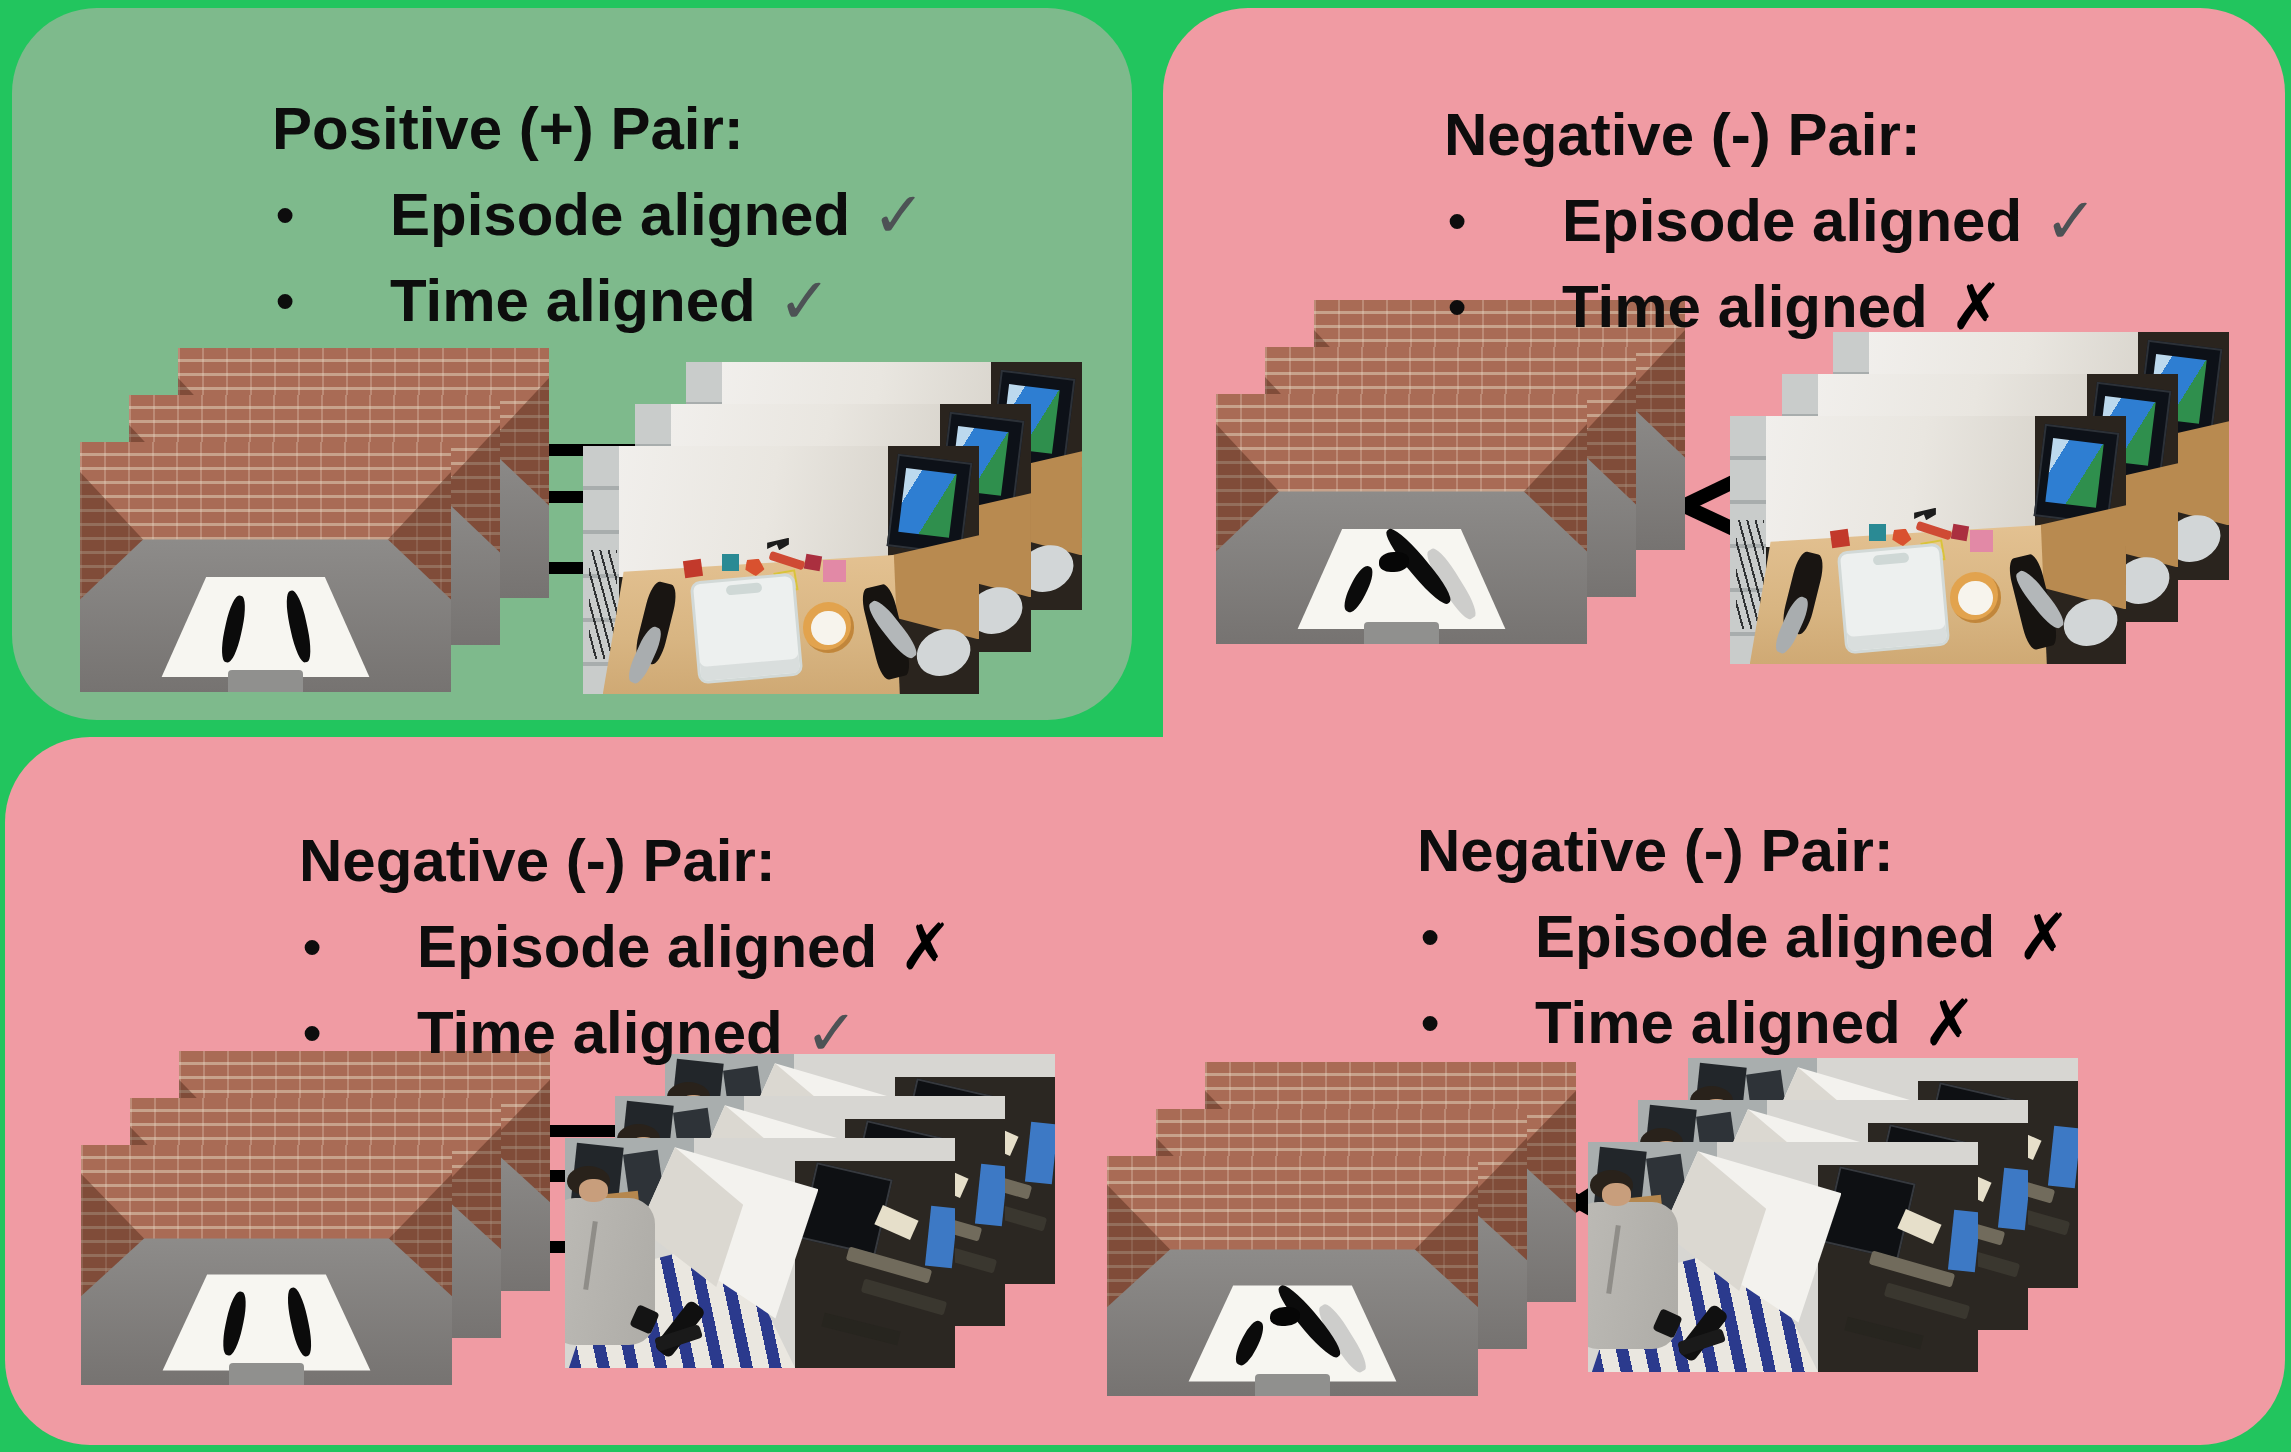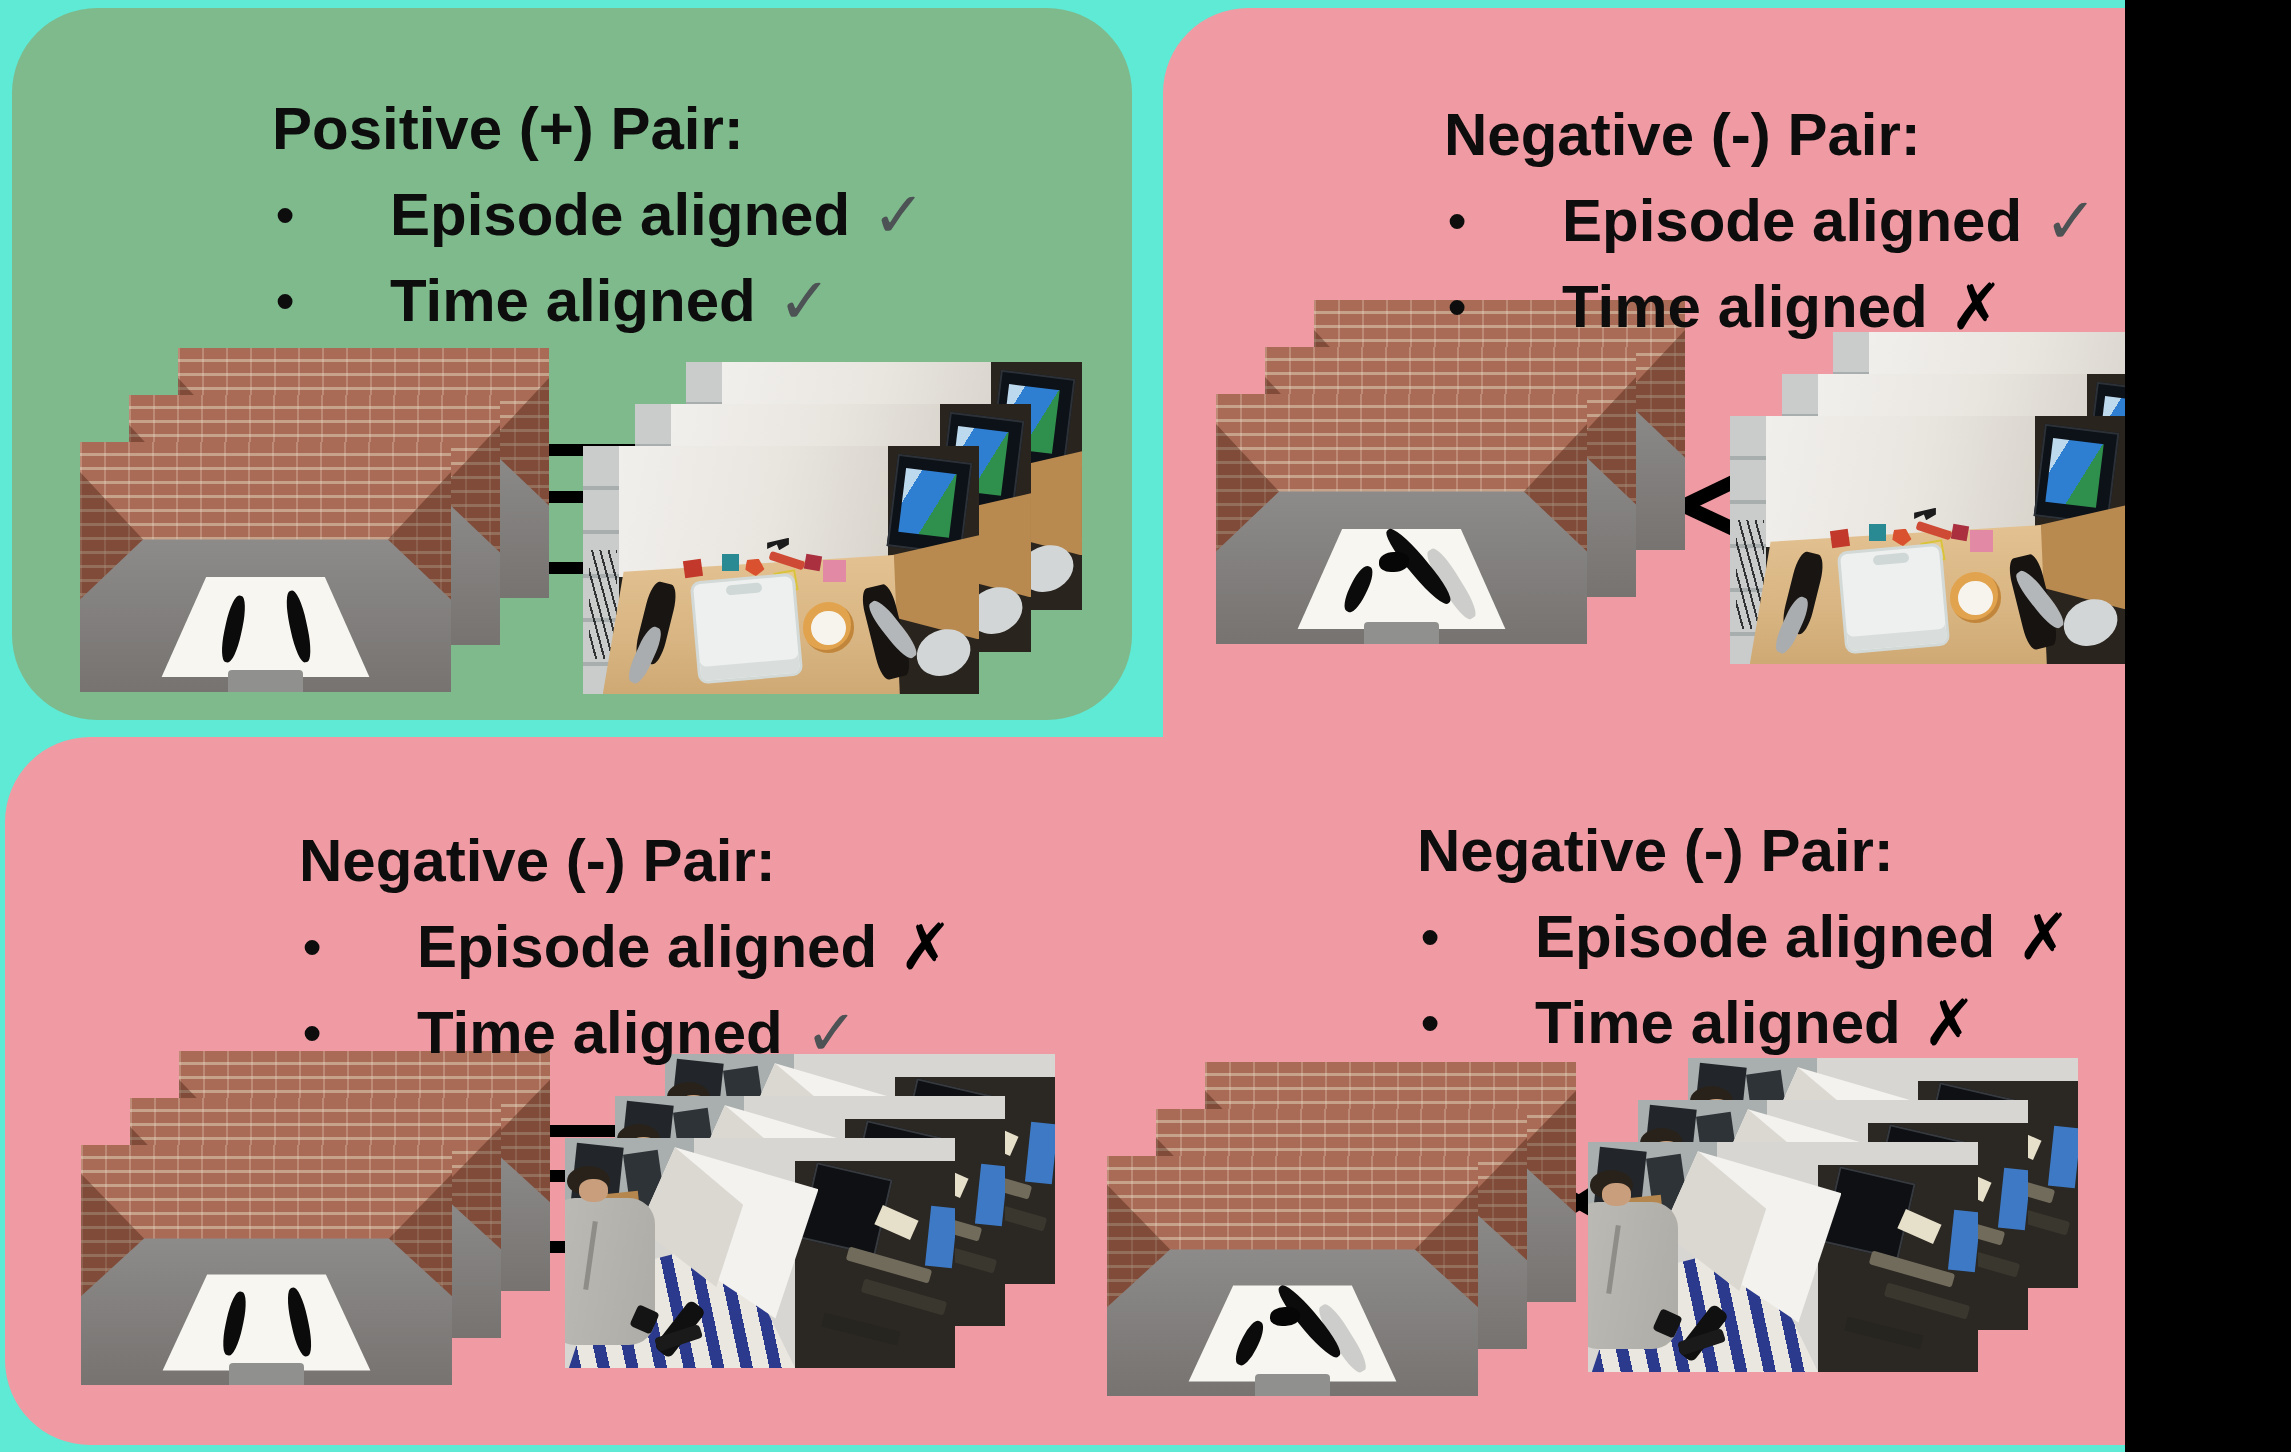--- a/index.html
+++ b/index.html
@@ -1,17 +1,17 @@
 <!DOCTYPE html>
 <html><head>
 <meta charset="utf-8">
 <style>
   html,body{margin:0;padding:0;background:#000;}
   body{font-family:"Liberation Sans","DejaVu Sans",sans-serif;}
-  .canvas{position:relative;width:2125px;height:1452px;background:#5eead4;overflow:hidden;}
+  .canvas{position:relative;width:2291px;height:1452px;background:#22c55e;overflow:hidden;}
 
   
   .panel{position:absolute;}
   #panel-1{left:12px;top:8px;width:1120px;height:712px;background:#7EBA8C;border-radius:85px;}
   #panel-2{left:1163px;top:8px;width:1122px;height:782px;background:#F09BA3;border-radius:85px 85px 0 0;}
   #panel-3{left:5px;top:737px;width:2280px;height:708px;background:#F09BA3;border-radius:85px 0 85px 85px;}
 
   
   .tb{position:absolute;color:#0D0D0D;white-space:nowrap;}
   .tb-title{font-size:60px;font-weight:bold;height:86px;line-height:86px;}

